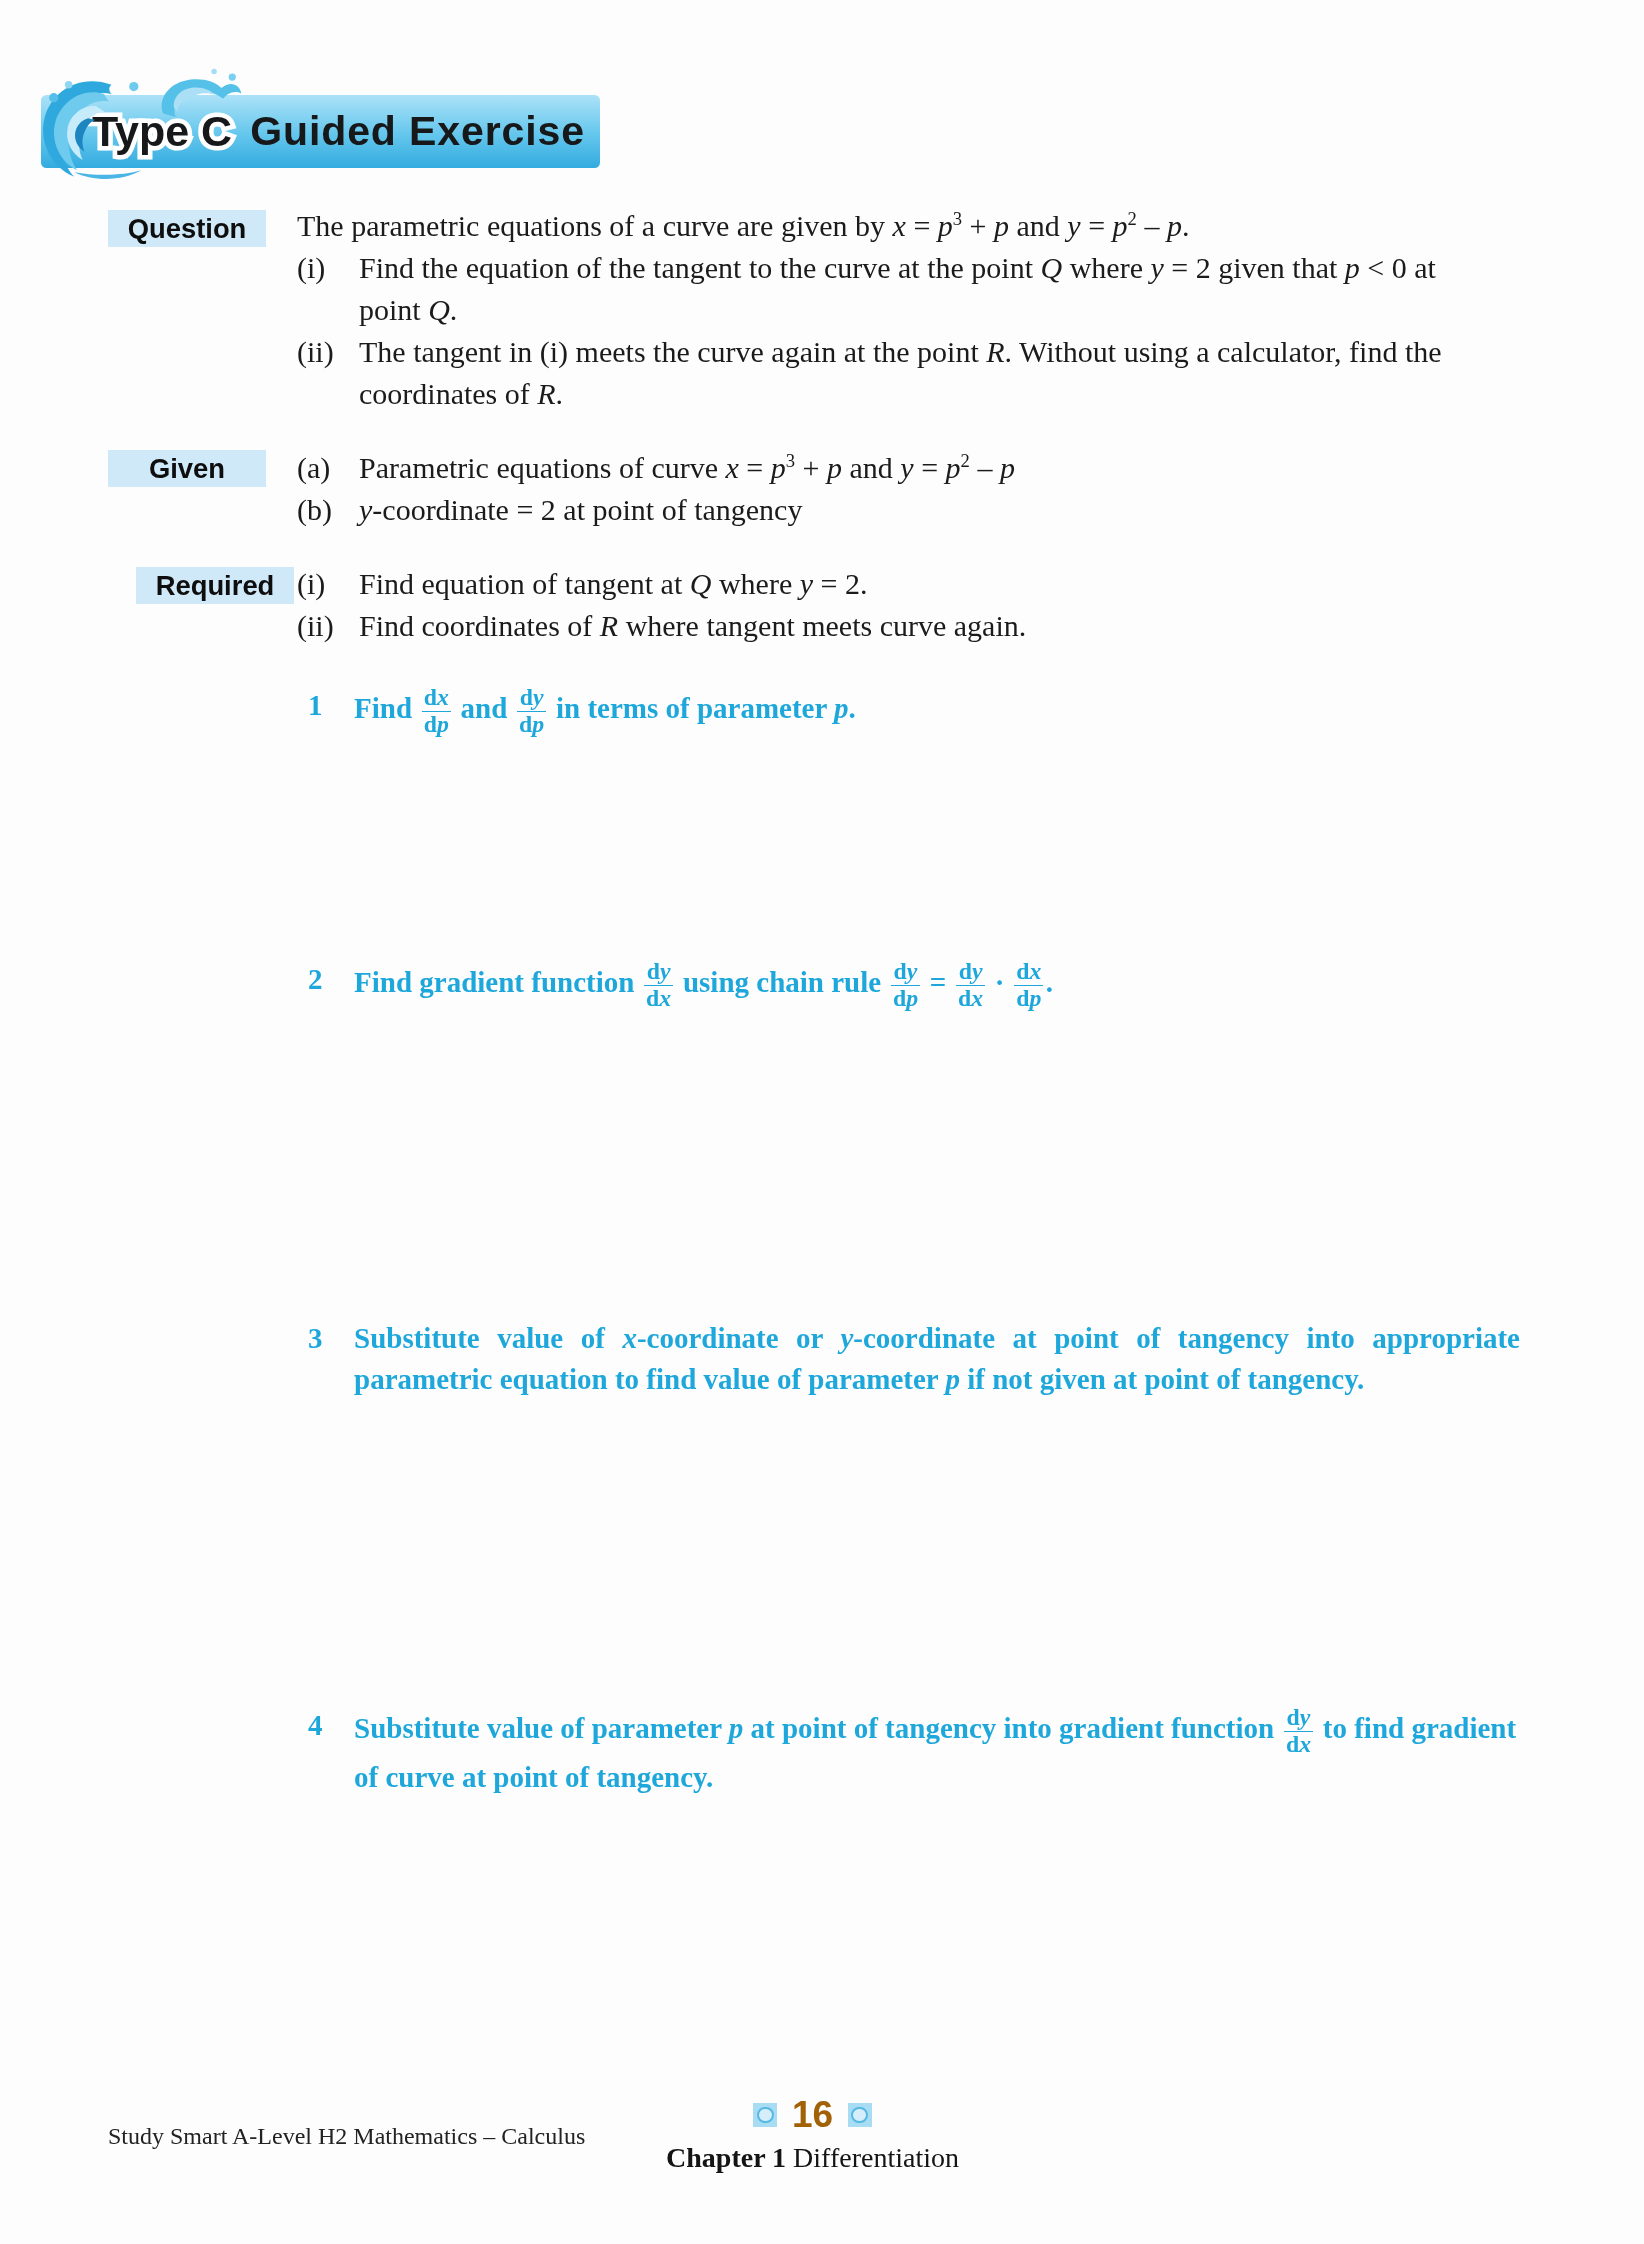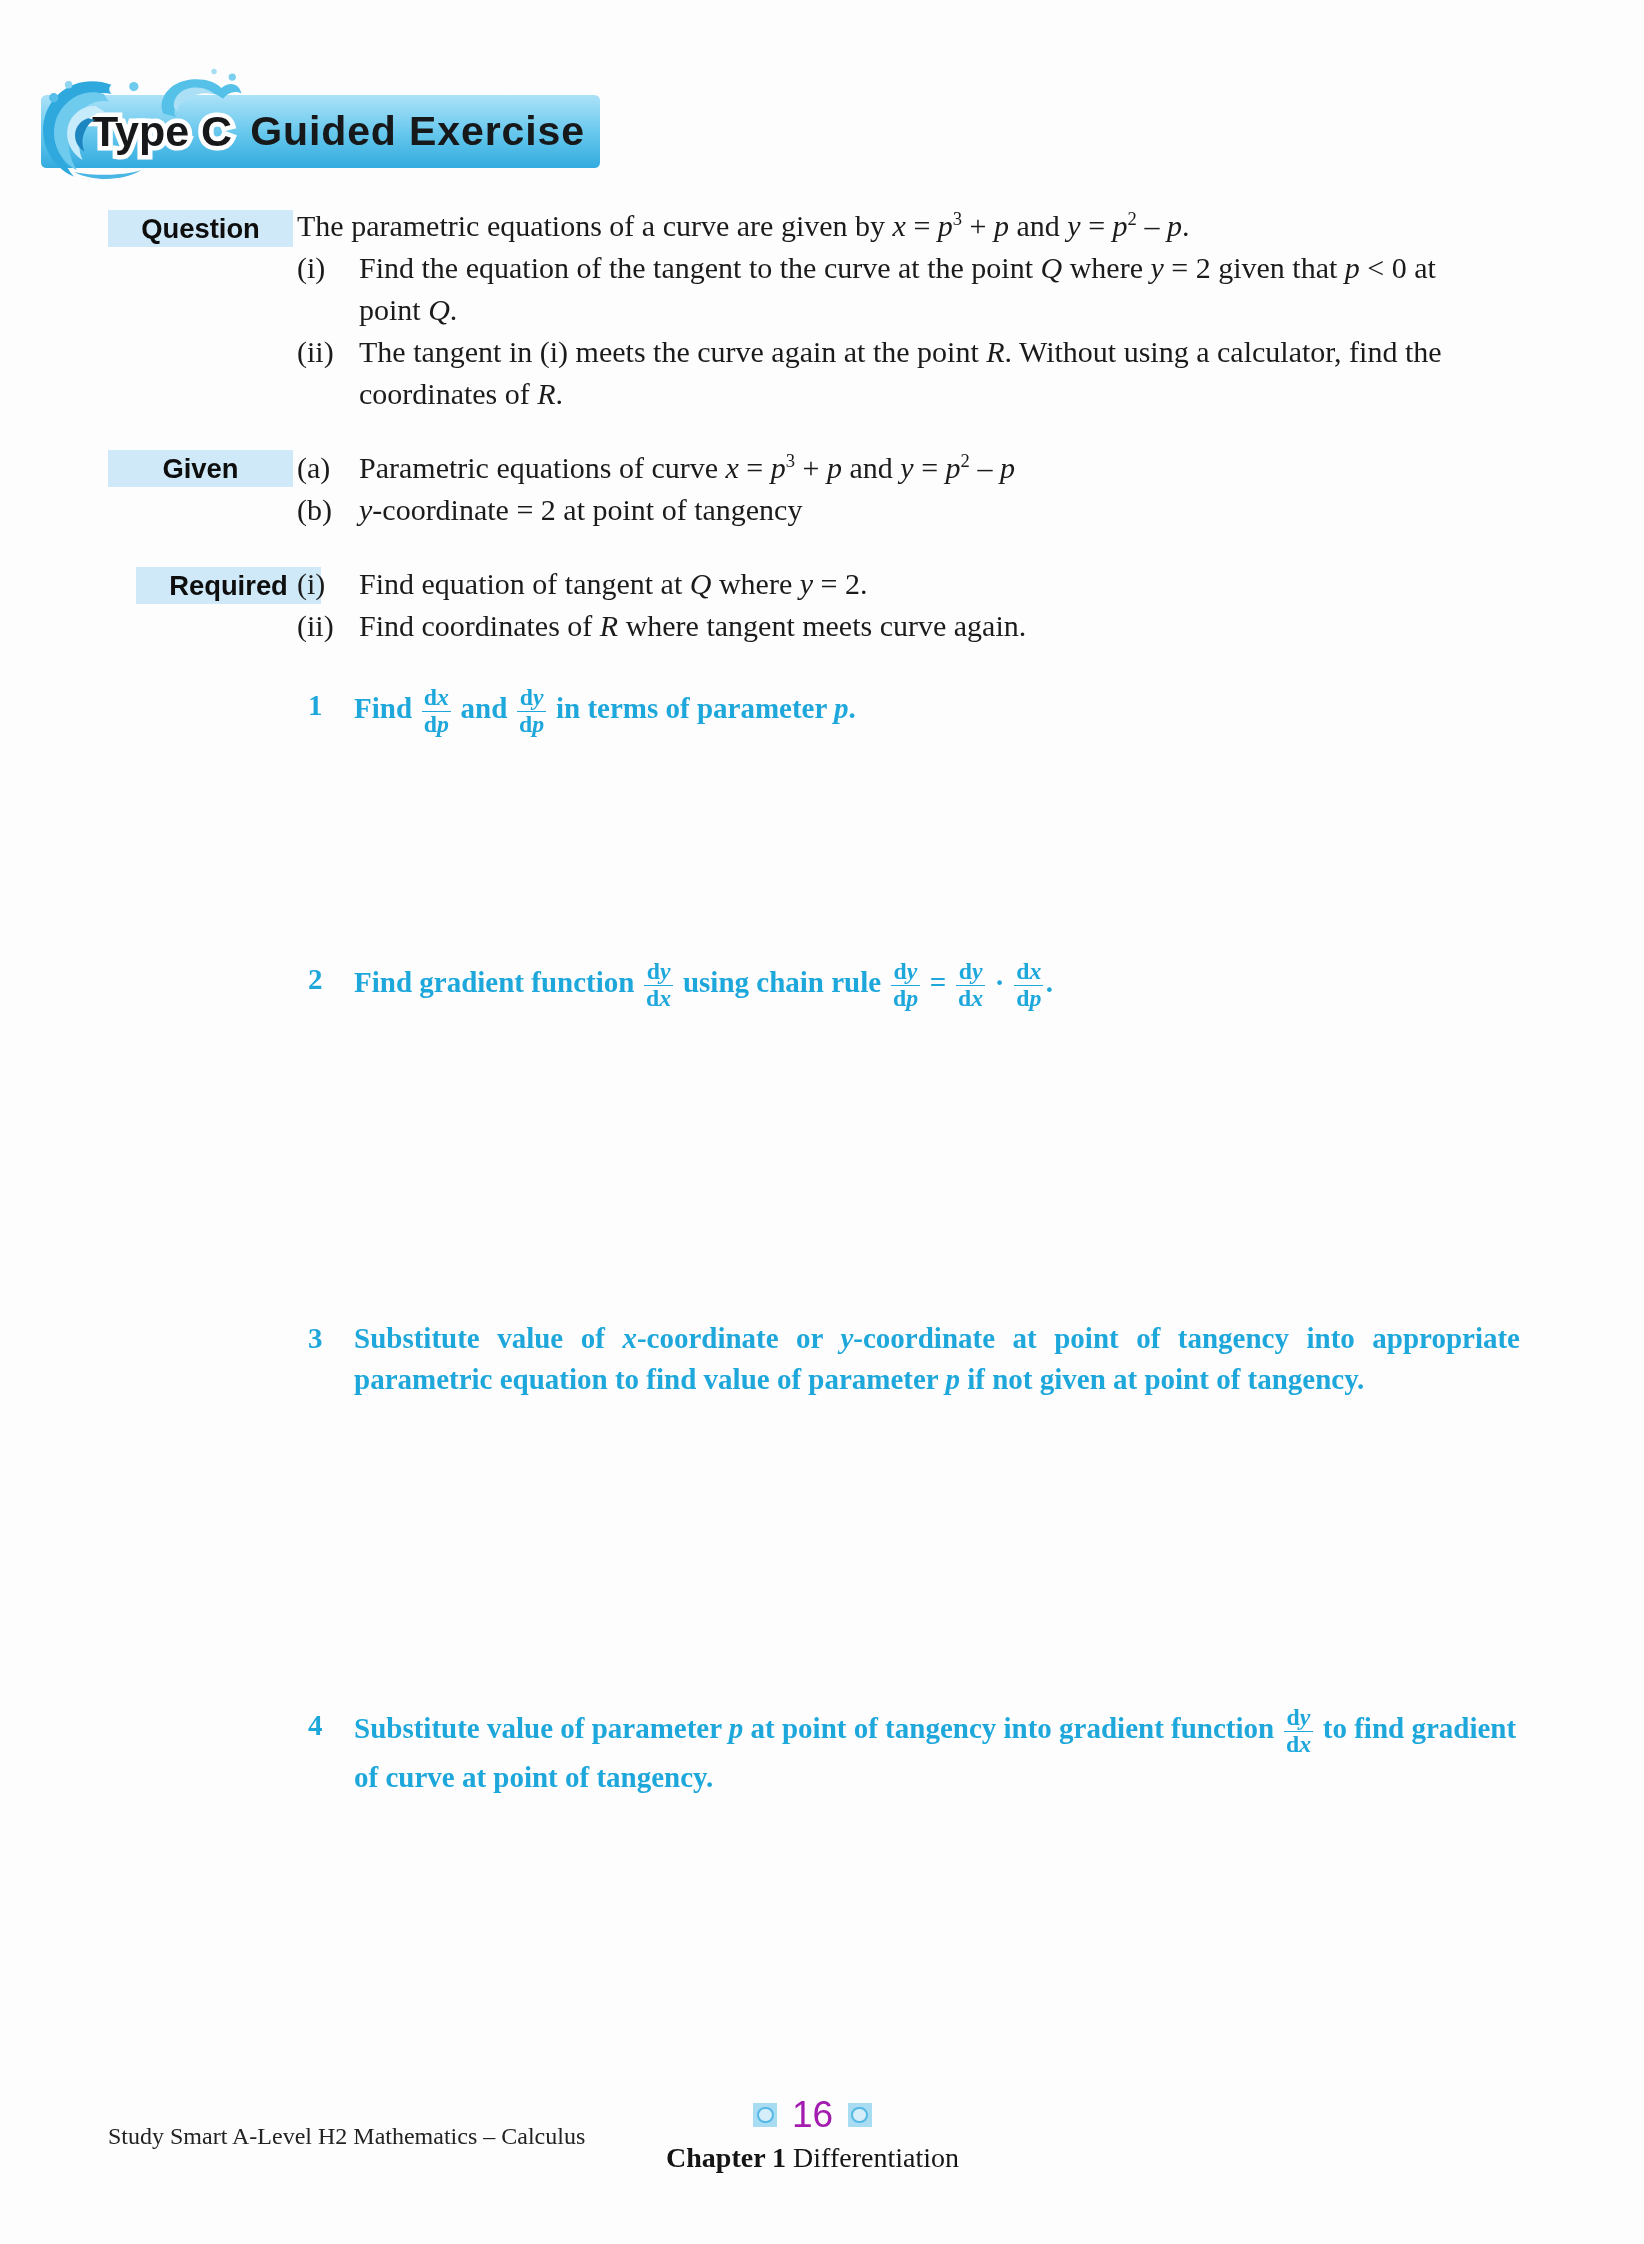--- a/index.html
+++ b/index.html
@@ -27,21 +27,21 @@
   .banner-type .fill{position:relative;z-index:1;}
   .banner-title{
     margin-left:18px;font-family:"Liberation Sans",sans-serif;font-weight:bold;
     font-size:41px;color:#17181a;white-space:nowrap;letter-spacing:0.9px;
   }
   .wave-curl{position:absolute;left:37px;top:71px;width:121px;height:113px;z-index:2;}
   .wave-splash-top{position:absolute;left:154px;top:64px;width:91px;height:57px;z-index:2;}
 
   
   .label-bar{
-    position:absolute;left:108px;width:185px;height:37px;background:#cfe9f8;
+    position:absolute;left:108px;width:158px;height:37px;background:#cfe9f8;
     display:flex;align-items:center;justify-content:center;
     font-family:"Liberation Sans",sans-serif;font-weight:bold;font-size:27.4px;color:#0e0e0e;
   }
   #bar-question{top:210px;}
   #bar-given{top:450px;text-align:right;}
   #bar-required{top:567px;margin-left:28px;}
 
   
   .content{position:absolute;left:297px;width:1208px;font-size:30px;line-height:42px;}
   #content-question{top:205px;}
@@ -79,21 +79,21 @@
     line-height:1.08;font-size:0.82em;padding:0 2.7px;
   }
   .frac .fnum{display:block;padding:0 1.8px;}
   .frac .fden{display:block;border-top:1.8px solid currentColor;padding:0 1.8px;}
 
   
   .imprint{position:absolute;left:108px;top:2118px;font-size:24px;line-height:36px;color:#222;}
   .footer-center{position:absolute;left:630px;top:2094px;width:365px;text-align:center;}
   .pageno-row{display:flex;align-items:center;justify-content:center;gap:14.6px;}
   .pageno{
-    font-family:"Liberation Sans",sans-serif;font-weight:normal;font-size:37px;color:#a21caf;
+    font-family:"Liberation Sans",sans-serif;font-weight:bold;font-size:37px;color:#a16207;
   }
   .orn{
     width:24px;height:24px;background:#a8dcf3;display:inline-block;position:relative;
   }
   .orn::after{
     content:"";position:absolute;left:3.7px;top:3.7px;right:3.7px;bottom:3.7px;
     border-radius:50%;border:2.7px solid #54b9e4;background:#d6eefa;box-sizing:border-box;
   }
   .chapter-row{margin-top:5.5px;font-size:28px;color:#141414;}
   .chapter-label{font-weight:bold;}

